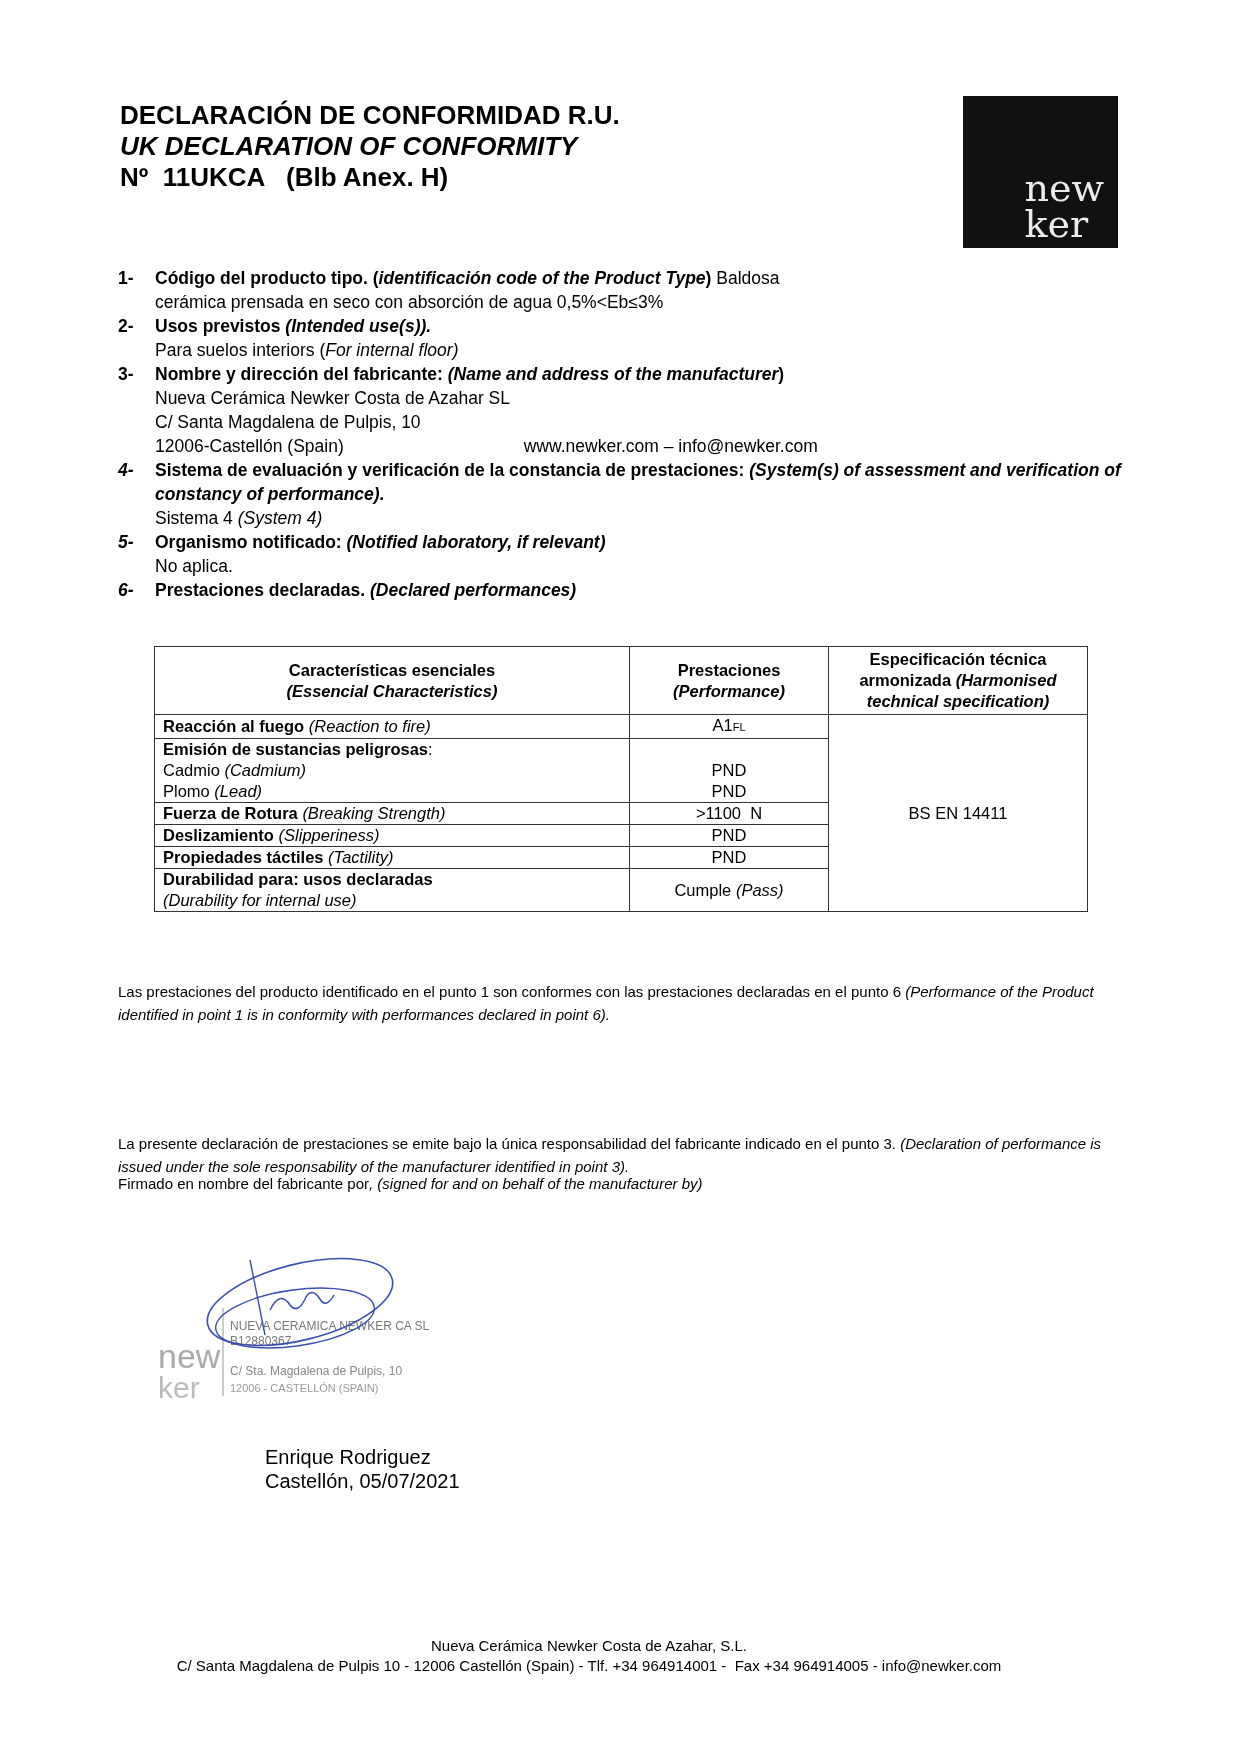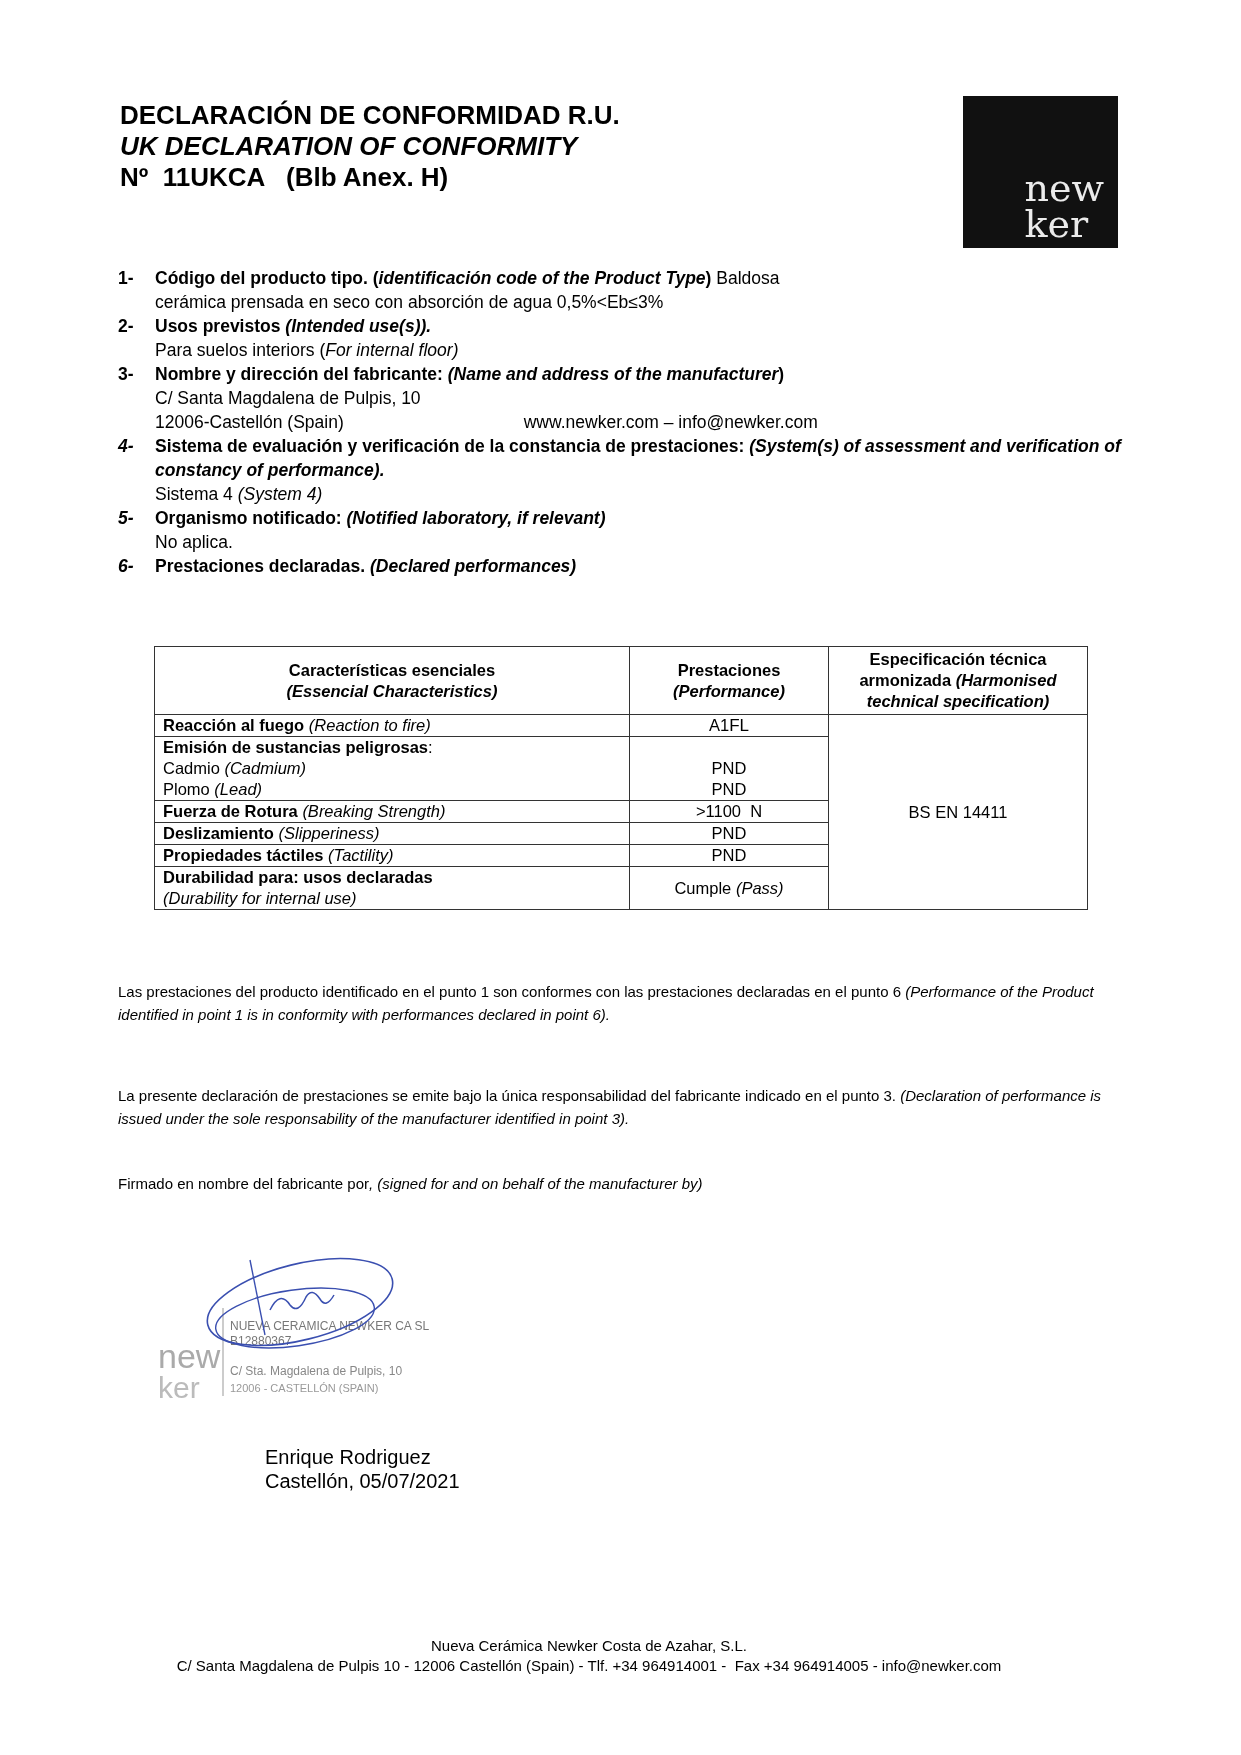--- a/index.html
+++ b/index.html
@@ -17,21 +17,21 @@
   .num.i { font-style: italic; }
   b { font-weight: bold; }
   i { font-style: italic; }
   .gap { display: inline-block; width: 180px; }
   table.perf { position: absolute; left: 154px; top: 646px; width: 934px; border-collapse: collapse;
                font-size: 16.5px; line-height: 21px; }
   table.perf td, table.perf th { border: 1.3px solid #333; padding: 0 8px; vertical-align: middle; }
   table.perf th { font-weight: bold; text-align: center; padding: 2px 6px; }
   .c2 { text-align: center; }
   .c3 { text-align: center; }
-  .sub { font-size: 17px; }
+  .sub { font-size: 11px; }
   .para { left: 118px; width: 1010px; font-size: 15px; line-height: 23px; }
   .sig { left: 120px; top: 1240px; width: 360px; height: 160px; }
   .signer { left: 265px; top: 1445px; font-size: 20px; line-height: 24px; }
   .footer { left: 0; width: 1178px; top: 1636px; text-align: center; font-size: 15px; line-height: 20px; }
 </style>
 </head>
 <body>
 
 <div class="abs title">
   <div>DECLARACIÓN DE CONFORMIDAD R.U.</div>
@@ -53,20 +53,21 @@
     <div>cerámica prensada en seco con absorción  de agua 0,5%&lt;Eb≤3%</div>
   </div>
   <div class="row">
     <span class="num">2-</span>
     <b>Usos previstos </b><b><i>(Intended use(s)).</i></b>
     <div><span>Para suelos interiors (</span><i>For internal floor)</i></div>
   </div>
   <div class="row">
     <span class="num">3-</span>
     <b>Nombre y dirección del fabricante: </b><b><i>(Name and address of the manufacturer</i></b><b>)</b>
+    <div>Nueva Cerámica Newker Costa de Azahar SL</div>
     <div>C/ Santa Magdalena de Pulpis, 10</div>
     <div><span>12006-Castellón (Spain)</span><span class="gap"></span><span>www.newker.com – info@newker.com</span></div>
   </div>
   <div class="row">
     <span class="num i">4-</span>
     <b>Sistema de evaluación y verificación de la constancia de prestaciones: </b><b><i>(System(s) of assessment and verification  of constancy of performance).</i></b>
     <div><span>Sistema 4 </span><i>(System 4)</i></div>
   </div>
   <div class="row">
     <span class="num i">5-</span>
@@ -129,21 +130,21 @@
       <div><i>(Durability for internal use)</i></div>
     </td>
     <td class="c2"><span>Cumple </span><i>(Pass)</i></td>
   </tr>
 </tbody>
   </table>
 
 <div class="abs para" style="top:980px">
   <span>Las prestaciones del producto identificado en el punto 1 son conformes con las prestaciones declaradas en el punto 6 </span><i>(Performance of the Product identified in point 1 is in conformity with performances declared in point 6).</i>
 </div>
-<div class="abs para" style="top:1084px">
+<div class="abs para" style="top:1132px">
   <span>La presente declaración de prestaciones se emite bajo la única responsabilidad del fabricante indicado en el punto 3. </span><i>(Declaration of performance is issued under the sole responsability of the manufacturer identified in point 3).</i>
 </div>
 <div class="abs para" style="top:1172px">
   <span>Firmado en nombre del fabricante por</span><i>, (signed for and on behalf of the manufacturer by)</i>
 </div>
 
 <div class="abs sig">
   <svg width="360" height="160" viewBox="0 0 360 160">
     <line x1="103" y1="68" x2="103" y2="156" stroke="#999" stroke-width="1"></line>
     <text x="38" y="128" font-family="Liberation Sans, sans-serif" font-size="34" fill="#aaa">new</text>

